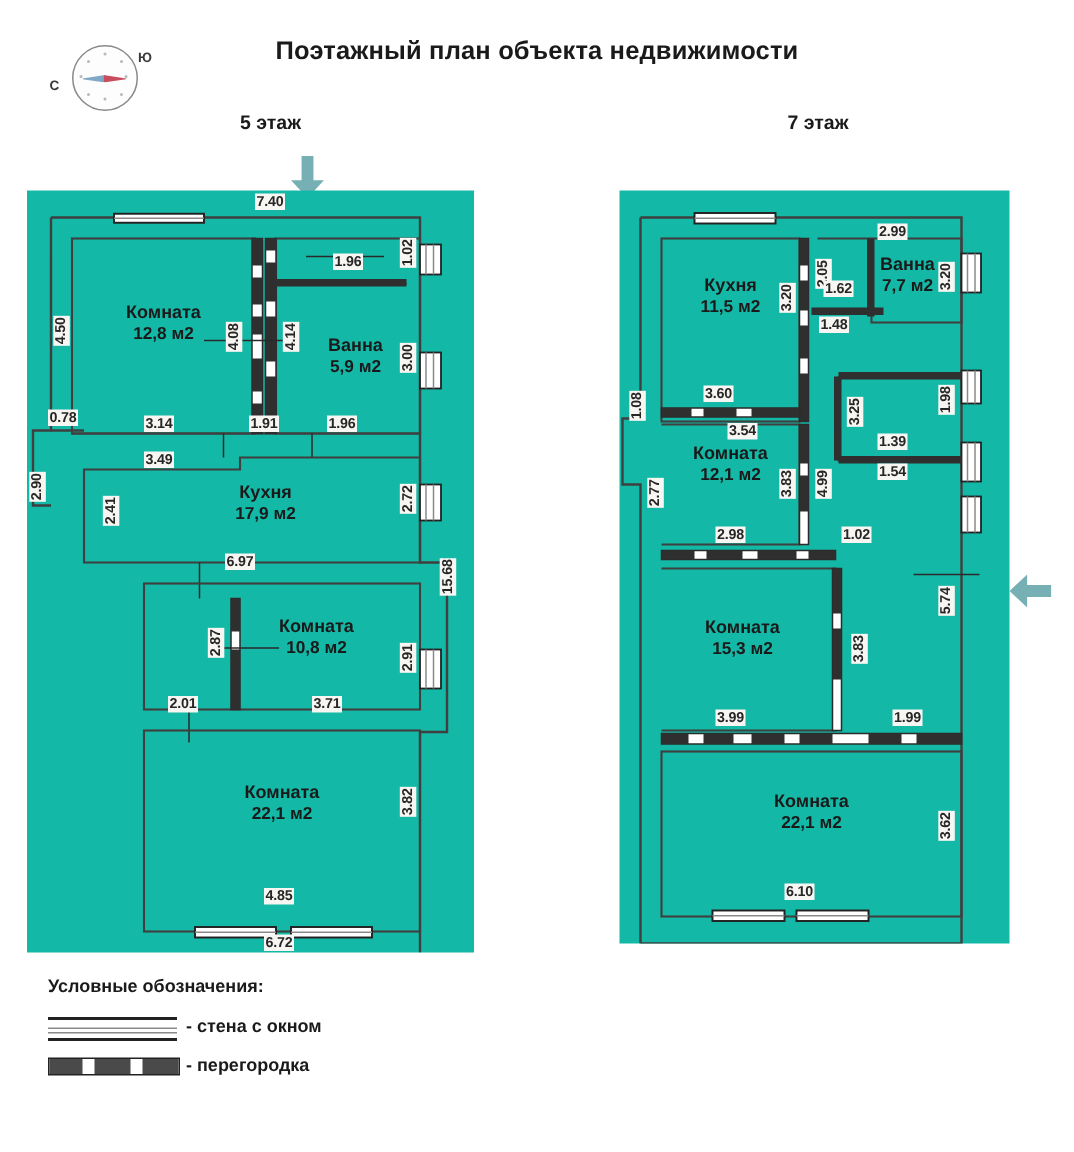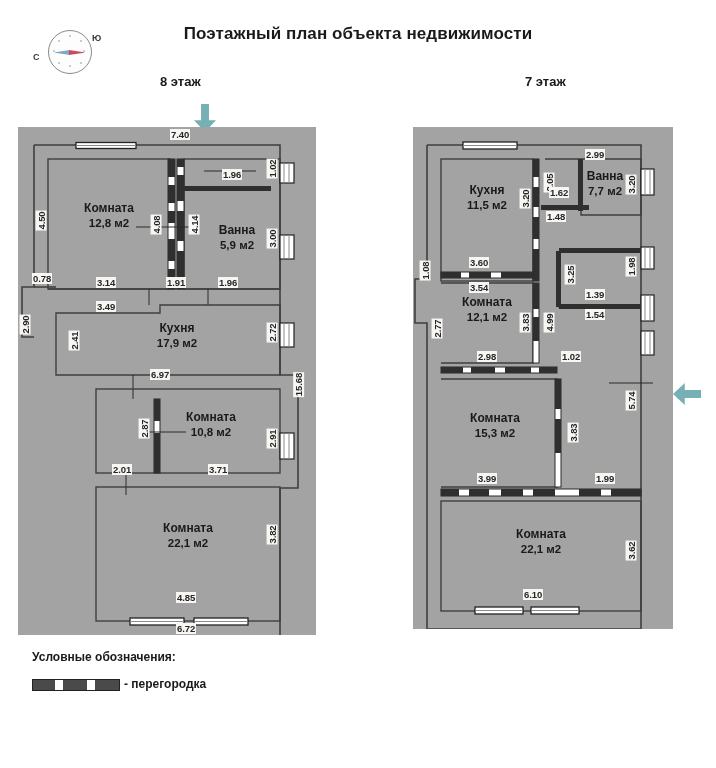--- a/index.html
+++ b/index.html
@@ -28,21 +28,21 @@
   #floor2-label{left:525px;top:74px;}
 
   
   .arrow{position:absolute;background:#76b0b5;}
   #arrow-down{left:194px;top:104px;width:22px;height:28px;
     clip-path:polygon(32% 0,68% 0,68% 58%,100% 58%,50% 100%,0 58%,32% 58%);}
   #arrow-left{left:673px;top:383px;width:28px;height:22px;
     clip-path:polygon(100% 32%,100% 68%,42% 68%,42% 100%,0 50%,42% 0,42% 32%);}
 
   
-  .plan{position:absolute;background:#a3a3a3;}
+  .plan{position:absolute;background:#14b8a6;}
   #plan1{left:18px;top:127px;width:298px;height:508px;}
   #plan2{left:413px;top:127px;width:260px;height:502px;}
   .plan svg{display:block;}
 
   
   .dim{position:absolute;font-size:9.5px;font-weight:bold;color:#262626;
        letter-spacing:-.1px;white-space:nowrap;background:#f7f6f3;padding:0 1px;}
   .dim.v{transform-origin:center;}
   .rm{position:absolute;text-align:center;white-space:nowrap;}
   .rm .n{font-size:12px;font-weight:bold;display:block;line-height:1.25;}
@@ -83,21 +83,21 @@
   <div class="tick" style="left:9px;top:9px"></div>
   <div class="tick" style="left:31px;top:9px"></div>
   <div class="tick" style="left:9px;top:31px"></div>
   <div class="tick" style="left:31px;top:31px"></div>
   <div class="needle-l"></div>
   <div class="needle-r"></div>
 </div>
 <div class="compass-lbl" id="c-west">С</div>
 <div class="compass-lbl" id="c-east">Ю</div>
 
-<div class="floor-label" id="floor1-label">8 этаж</div>
+<div class="floor-label" id="floor1-label">5 этаж</div>
 <div class="floor-label" id="floor2-label">7 этаж</div>
 
 <div class="arrow" id="arrow-down"></div>
 <div class="arrow" id="arrow-left"></div>
 
 <div class="plan" id="plan1">
 <svg width="298" height="508" viewBox="0 0 298 508" xmlns="http://www.w3.org/2000/svg">
   <g fill="none" stroke="#3f3f3f" stroke-width="1.6">
 
     <path d="M16,18 L262,18 L262,248 L280,248 L280,361 L262,361 L262,508"></path>
@@ -357,21 +357,21 @@
     <line x1="196" y1="256" x2="240" y2="256"></line>
   </g>
 </svg>
 
   <div class="dim" style="left:172px;top:22px">2.99</div>
   <div class="dim v" style="left:102px;top:66px;transform:rotate(-90deg)">3.20</div>
   <div class="dim v" style="left:126px;top:50px;transform:rotate(-90deg)">2.05</div>
   <div class="dim" style="left:136px;top:60px">1.62</div>
   <div class="dim" style="left:133px;top:84px">1.48</div>
   <div class="dim" style="left:56px;top:130px">3.60</div>
-  <div class="dim" style="left:56px;top:155px">3.54</div>
+  <div class="dim" style="left:72px;top:155px">3.54</div>
   <div class="dim v" style="left:147px;top:142px;transform:rotate(-90deg)">3.25</div>
   <div class="dim v" style="left:126px;top:190px;transform:rotate(-90deg)">4.99</div>
   <div class="dim v" style="left:102px;top:190px;transform:rotate(-90deg)">3.83</div>
   <div class="dim" style="left:64px;top:224px">2.98</div>
   <div class="dim" style="left:148px;top:224px">1.02</div>
   <div class="dim v" style="left:150px;top:300px;transform:rotate(-90deg)">3.83</div>
   <div class="dim" style="left:64px;top:346px">3.99</div>
 
   <div class="dim v" style="left:2px;top:138px;transform:rotate(-90deg)">1.08</div>
   <div class="dim v" style="left:14px;top:196px;transform:rotate(-90deg)">2.77</div>
@@ -403,20 +403,26 @@
   </div>
   <div class="rm" style="left:94px;top:400px;width:68px">
     <span class="n">Комната</span>
     <span class="a">22,1 м2</span>
   </div>
 </div>
 
 <div id="legend">
   <div id="legend-title">Условные обозначения:</div>
 
+  <div class="leg-row">
+    <div class="leg-sym">
+      <div class="sym-win"></div>
+    </div>
+    <div class="leg-txt">- стена с окном</div>
+  </div>
 
 
   <div class="leg-row">
     <div class="leg-sym">
       <div class="sym-part">
         <s style="left:0;width:22px"></s>
         <s style="left:30px;width:24px"></s>
         <s style="left:62px;width:24px"></s>
       </div>
     </div>

